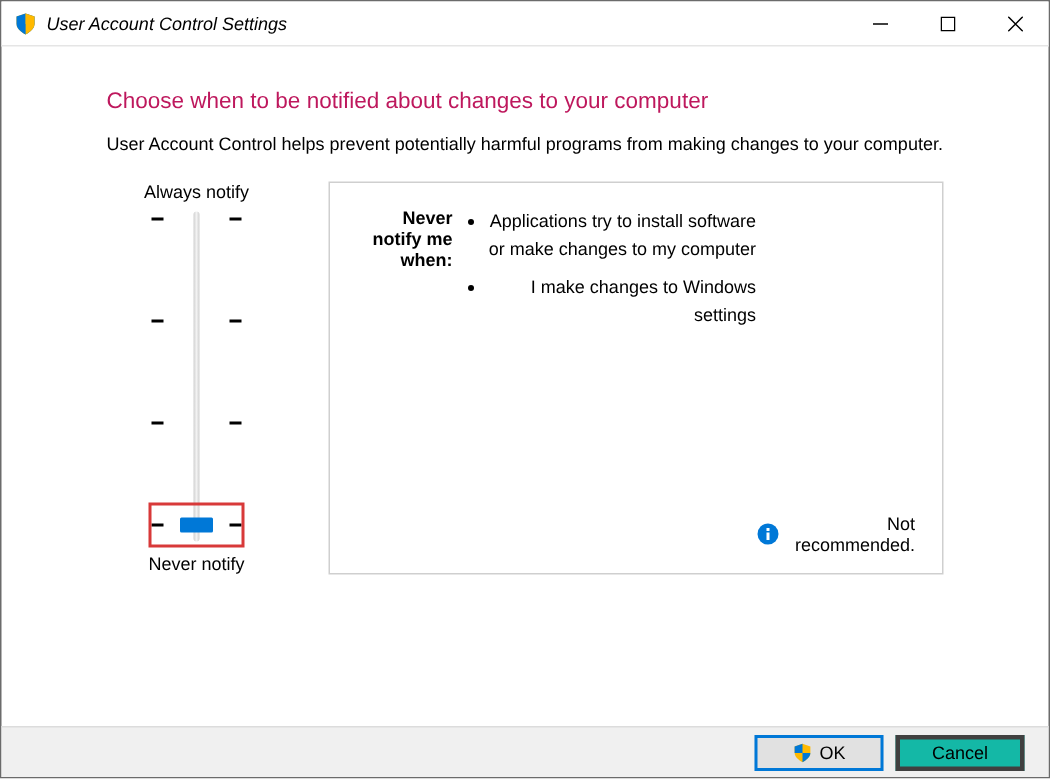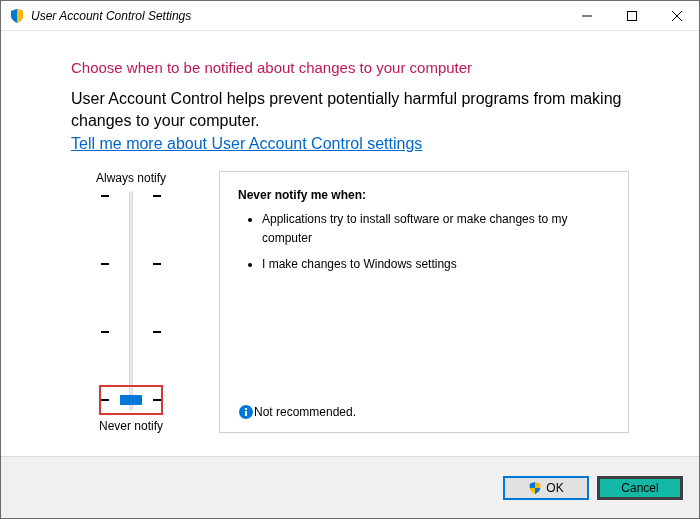--- a/index.html
+++ b/index.html
@@ -47,21 +47,21 @@
     padding: 18px 70px 10px 70px;
     position: relative;
   }
   .heading {
     color: #be185d;
     font-size: 15px;
     margin: 10px 0 12px 0;
     font-weight: 400;
   }
   .desc {
-    font-size: 16px;
+    font-size: 12px;
     line-height: 1.4;
   }
   .link {
     color: #0066cc;
     text-decoration: underline;
     cursor: pointer;
   }
   .slider-area {
     display: flex;
     margin-top: 16px;
@@ -123,45 +123,47 @@
     height: 10px;
     background: #0078d7;
     top: 204px;
     left: 19px;
     border-radius: 1px;
     cursor: pointer;
   }
   .info-box {
     flex: 1;
     border: 1px solid #cfcfcf;
-    padding: 16px 28px 12px 18px;
-    display: flex;
-    flex-direction: column;
+    padding: 16px 18px 12px 18px;
+    display: flex;
+    flex-direction: row;
+    text-align: right;
   }
   .info-title {
     font-weight: 600;
     font-size: 12px;
     margin-bottom: 8px;
   }
   .info-list {
     margin: 0 0 0 6px;
     padding-left: 18px;
     font-size: 12px;
     line-height: 1.6;
   }
   .info-list li { margin-bottom: 6px; }
   .info-footer {
     margin-top: auto;
     display: flex;
     align-items: center;
+    gap: 10px;
     padding-top: 10px;
     font-size: 12px;
   }
   .footer-bar {
-    height: 62px;
+    height: 34px;
     background: #f0f0f0;
     border-top: 1px solid #dcdcdc;
     display: flex;
     align-items: center;
     justify-content: flex-end;
     gap: 8px;
     padding-right: 16px;
   }
   .btn {
     min-width: 86px;
@@ -213,21 +215,20 @@
       <svg width="10" height="10" viewBox="0 0 10 10">
           <path d="M0 0 L10 10 M10 0 L0 10" stroke="#000" stroke-width="1"></path>
         </svg>
     </div>
   </div>
 
   <div class="content">
     <div class="heading">Choose when to be notified about changes to your computer</div>
     <div class="desc">
       <span>User Account Control helps prevent potentially harmful programs from making changes to your computer.</span><br>
-      <span class="link">Tell me more about User Account Control settings</span>
     </div>
 
     <div class="slider-area">
       <div class="slider-col">
         <div class="slider-label-top">Always notify</div>
         <div class="slider-track-wrap">
           <div class="slider-track"></div>
           <div class="tick-row r0">
               <div class="tick"></div>
               <div class="tick"></div>

